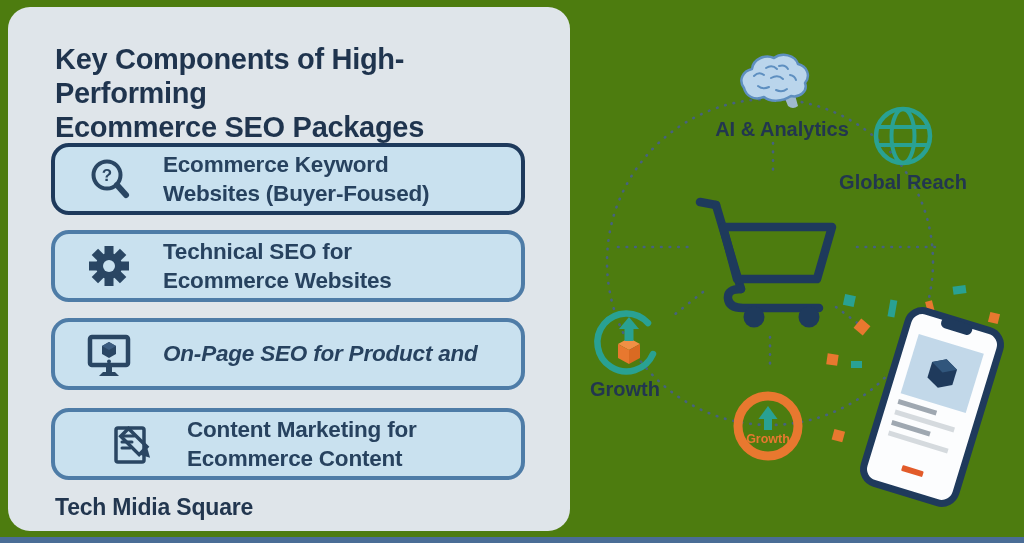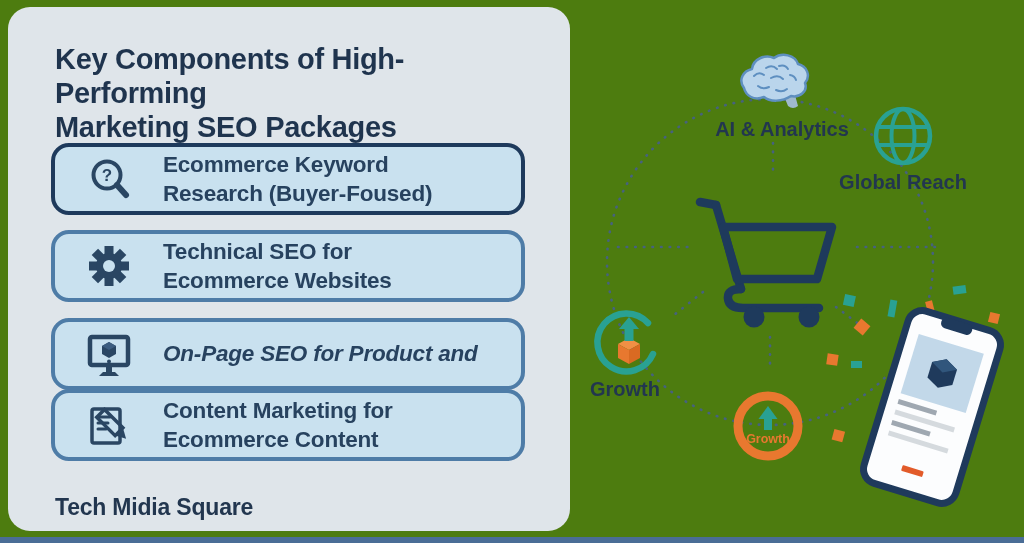--- a/index.html
+++ b/index.html
@@ -35,36 +35,36 @@
   .dlabel-small{font-family:"Liberation Sans",sans-serif;font-size:12.5px;font-weight:700;fill:#e8782f;}
 </style>
 </head>
 <body>
 
 <div class="stage">
 
   <div class="left-panel">
     <div class="title">
       <div>Key Components of High-Performing</div>
-      <div>Marketing SEO Packages</div>
+      <div>Ecommerce SEO Packages</div>
     </div>
 
     <div class="box first" style="top:136px;">
       <div class="icon-wrap">
         <svg width="48" height="50" viewBox="-24 -25 48 50">
           <g fill="none" stroke="#2a4663" stroke-width="4" stroke-linecap="round">
             <circle cx="-2" cy="-4" r="13.5"></circle>
             <path d="M8,6 L17,16" stroke-width="6"></path>
           </g>
           <text x="-2" y="1.5" text-anchor="middle" font-size="17" font-weight="700" fill="#2a4663" font-family="Liberation Sans, sans-serif">?</text>
         </svg>
       </div>
       <div class="txt">
         <div>Ecommerce Keyword</div>
-        <div>Research (Buyer-Foused)</div>
+        <div>Websites (Buyer-Foused)</div>
       </div>
     </div>
 
     <div class="box" style="top:223px;">
       <div class="icon-wrap">
         <svg width="50" height="50" viewBox="-25 -25 50 50">
           <g fill="#2a4663">
             <g>
               <rect x="-4.5" y="-20" width="9" height="10"></rect>
               <rect x="-4.5" y="-20" width="9" height="10" transform="rotate(45)"></rect>
@@ -97,21 +97,21 @@
             <polygon points="-10,22 10,22 6,18 -6,18"></polygon>
           </g>
           <path d="M0,-12 L7,-8 L0,-4 L-7,-8 Z" fill="#3d5d80"></path>
         </svg>
       </div>
       <div class="txt">
         <div>On-Page SEO for Product and</div>
       </div>
     </div>
 
-    <div class="box" style="top:382px;">
+    <div class="box" style="top:401px;padding-left:24px;">
       <div class="icon-wrap">
         <svg width="52" height="52" viewBox="-26 -26 52 52">
           <rect x="-17" y="-16" width="28" height="34" rx="2" fill="none" stroke="#2a4663" stroke-width="3.5"></rect>
           <g stroke="#2a4663" stroke-width="3" stroke-linecap="round">
             <path d="M-11,-8 H1"></path>
             <path d="M-11,-2 H-1"></path>
             <path d="M-11,4 H-3"></path>
           </g>
           <g transform="rotate(-45 4 0)">
             <rect x="-2" y="-17" width="11" height="26" fill="none" stroke="#2a4663" stroke-width="3.5"></rect>

